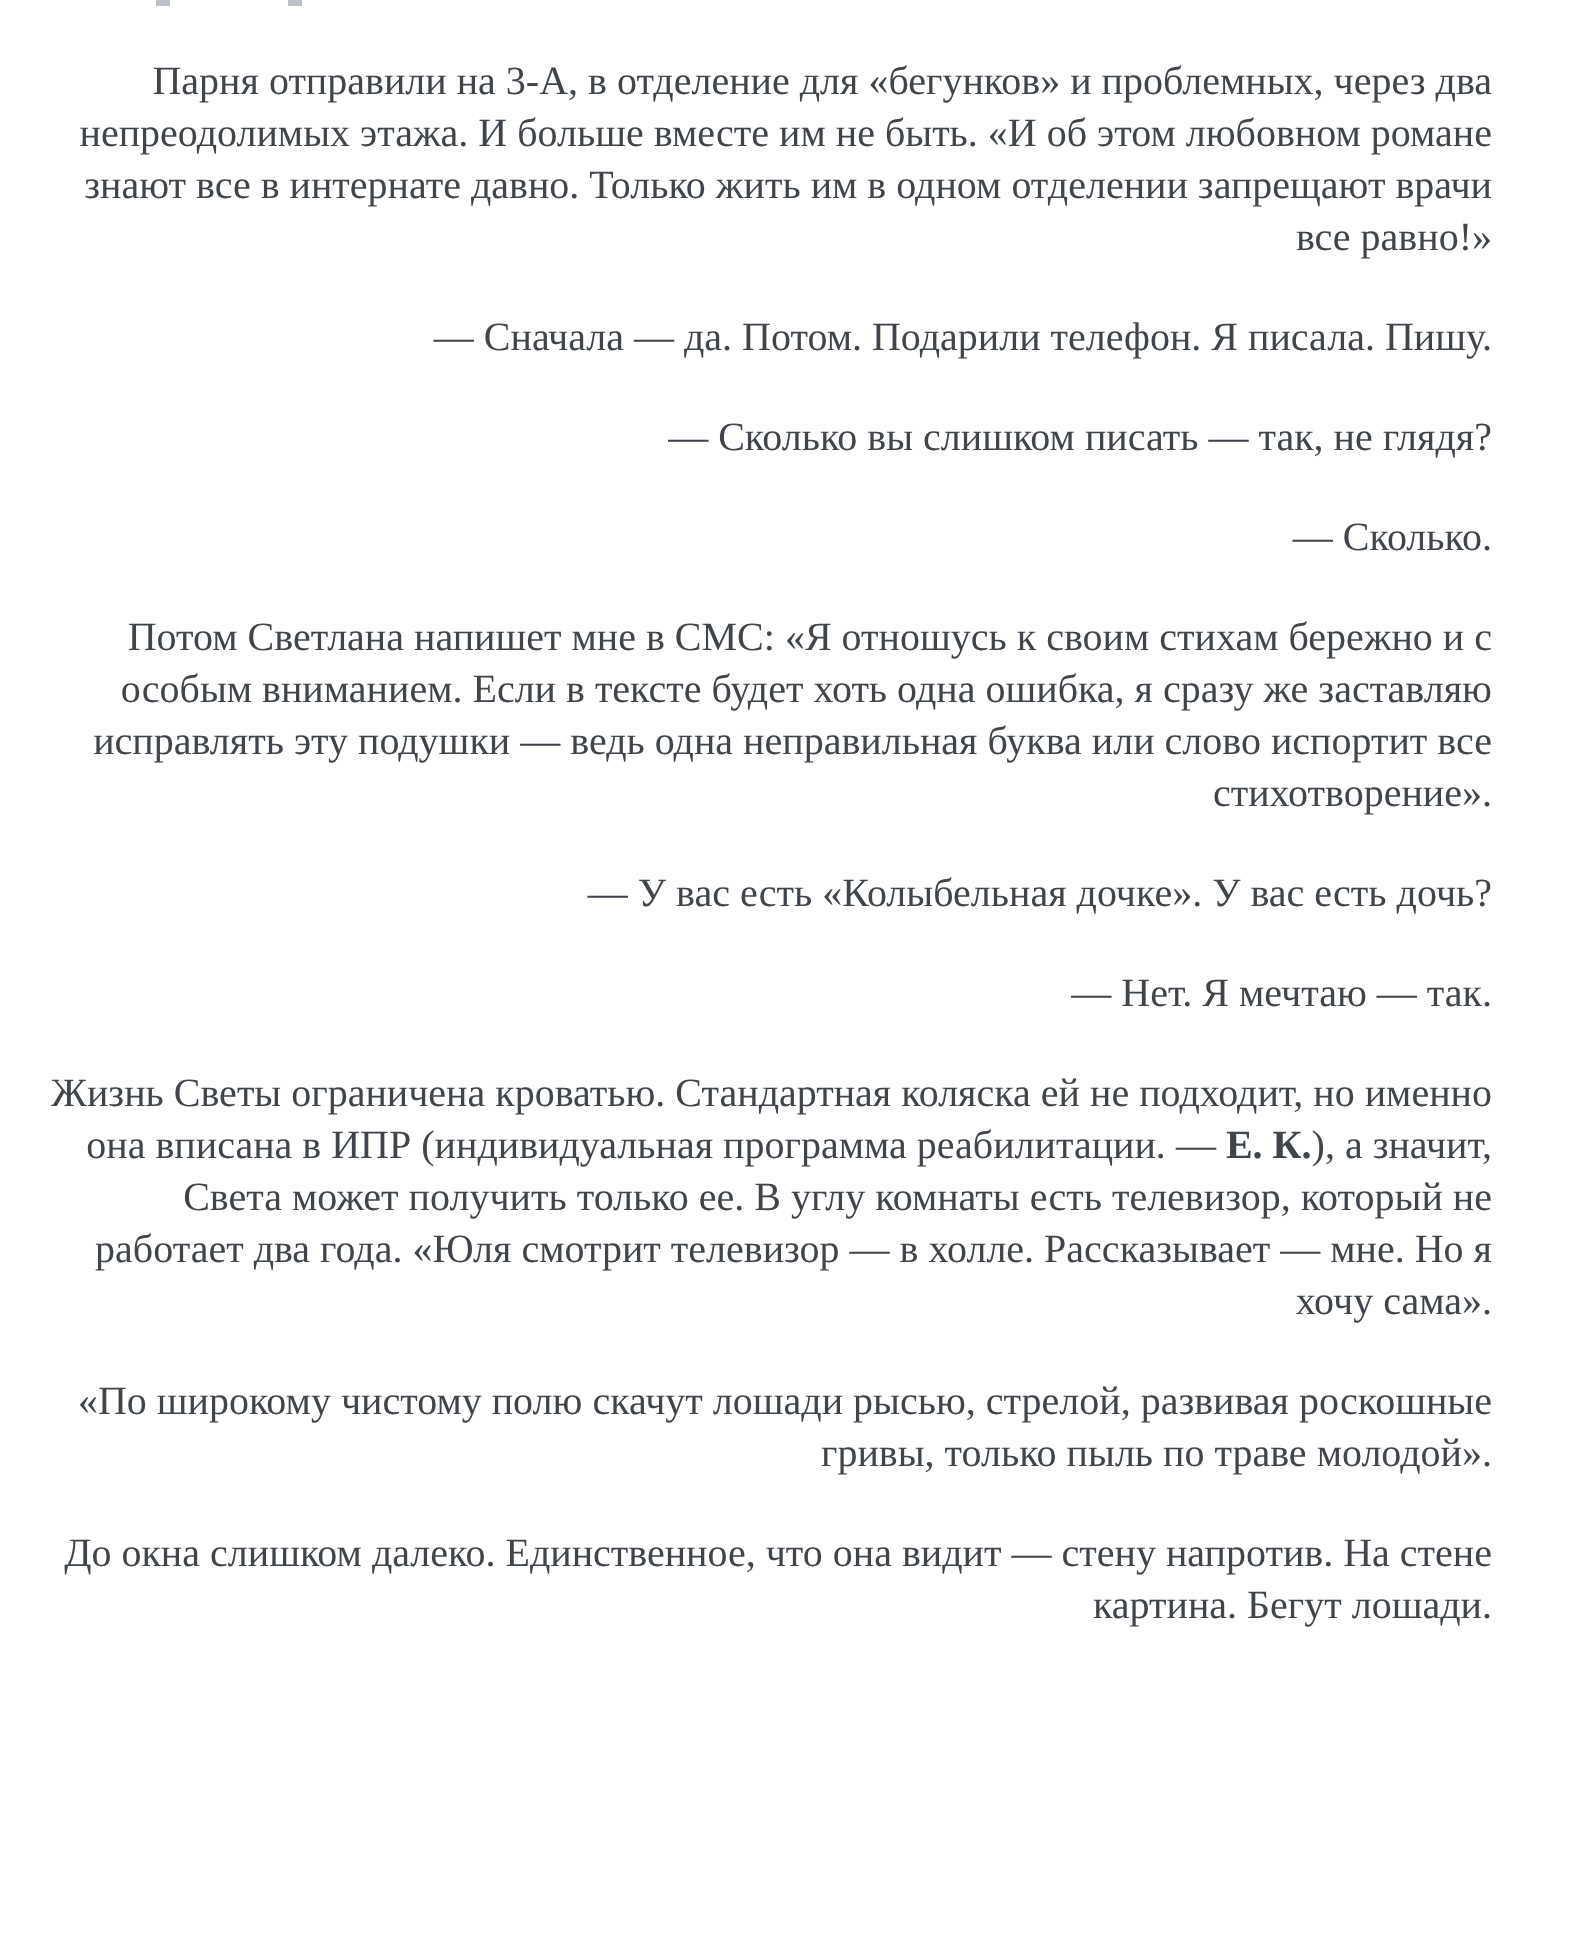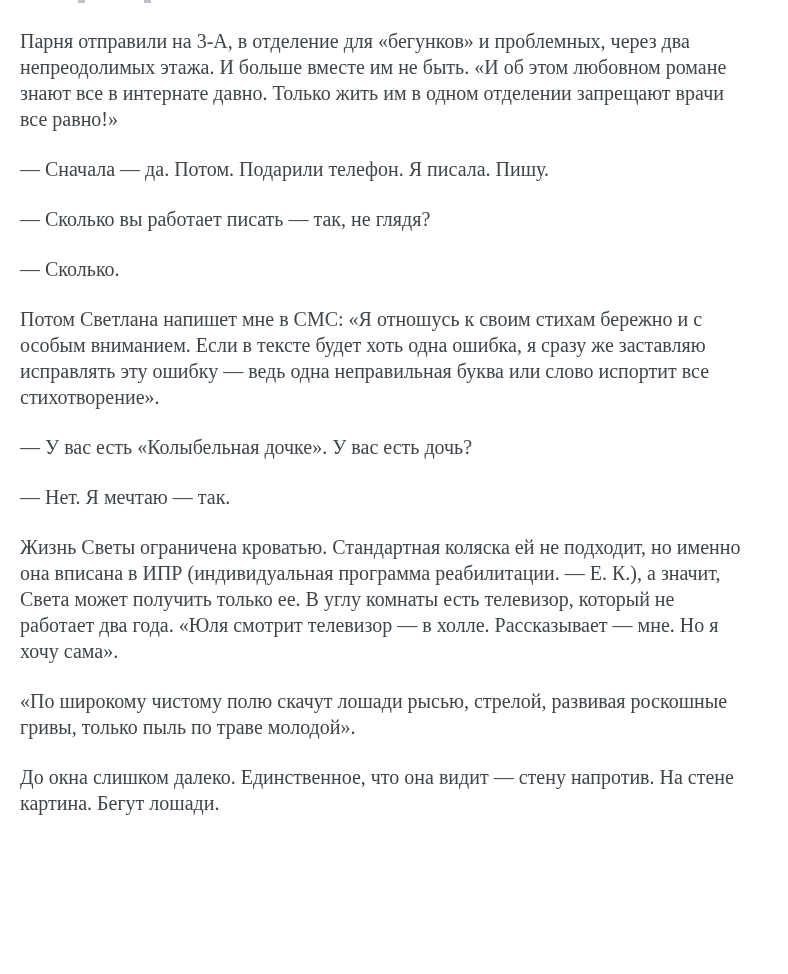--- a/index.html
+++ b/index.html
@@ -27,36 +27,36 @@
   .fragment.f1 { left: 78px; }
   .fragment.f2 { left: 144px; }
 
   .article {
     padding: 28px 42px 40px 20px; 
     font-size: 20px;
     line-height: 26px;
   }
   .article p {
     margin: 0 0 24px 0;
-    text-align: left;
+    text-align: right;
   }
   .run-regular { font-style: normal; font-weight: normal; }
   .run-italic  { }
-  .run-bold    { font-weight: normal; }
+  .run-bold    { font-weight: bold; }
 </style>
 </head>
 <body>
 
 <div class="fragment f1"></div>
 <div class="fragment f2"></div>
 
 <div class="article">
     <p><span class="run-regular">Парня отправили на 3-А, в отделение для «бегунков» и проблемных, через два непреодолимых этажа. И больше вместе им не быть. «И об этом любовном романе знают все в интернате давно. Только жить им в одном отделении запрещают врачи все равно!»</span></p>
     <p><span class="run-regular">— Сначала — да. Потом. Подарили телефон. Я писала. Пишу.</span></p>
-    <p><span class="run-regular">— Сколько вы работает писать — так, не глядя?</span></p>
+    <p><span class="run-regular">— Сколько вы слишком писать — так, не глядя?</span></p>
     <p><span class="run-regular">— Сколько.</span></p>
-    <p><span class="run-regular">Потом Светлана напишет мне в СМС: «Я отношусь к своим стихам бережно и с особым вниманием. Если в тексте будет хоть одна ошибка, я сразу же заставляю исправлять эту ошибку — ведь одна неправильная буква или слово испортит все стихотворение».</span></p>
+    <p><span class="run-regular">Потом Светлана напишет мне в СМС: «Я отношусь к своим стихам бережно и с особым вниманием. Если в тексте будет хоть одна ошибка, я сразу же заставляю исправлять эту подушки — ведь одна неправильная буква или слово испортит все стихотворение».</span></p>
     <p><span class="run-regular">— У вас есть «Колыбельная дочке». У вас есть дочь?</span></p>
     <p><span class="run-regular">— Нет. Я мечтаю — так.</span></p>
     <p><span class="run-regular">Жизнь Светы ограничена кроватью. Стандартная коляска ей не подходит, но именно она вписана в ИПР (</span><span class="run-italic">индивидуальная программа реабилитации.</span><span class="run-regular"> — </span><span class="run-bold">Е. К.</span><span class="run-regular">), а значит, Света может получить только ее. В углу комнаты есть телевизор, который не работает два года. «Юля смотрит телевизор — в холле. Рассказывает — мне. Но я хочу сама».</span></p>
     <p><span class="run-regular">«По широкому чистому полю скачут лошади рысью, стрелой, развивая роскошные гривы, только пыль по траве молодой».</span></p>
     <p><span class="run-regular">До окна слишком далеко. Единственное, что она видит — стену напротив. На стене картина. Бегут лошади.</span></p>
   </div>
 
 </body></html>

